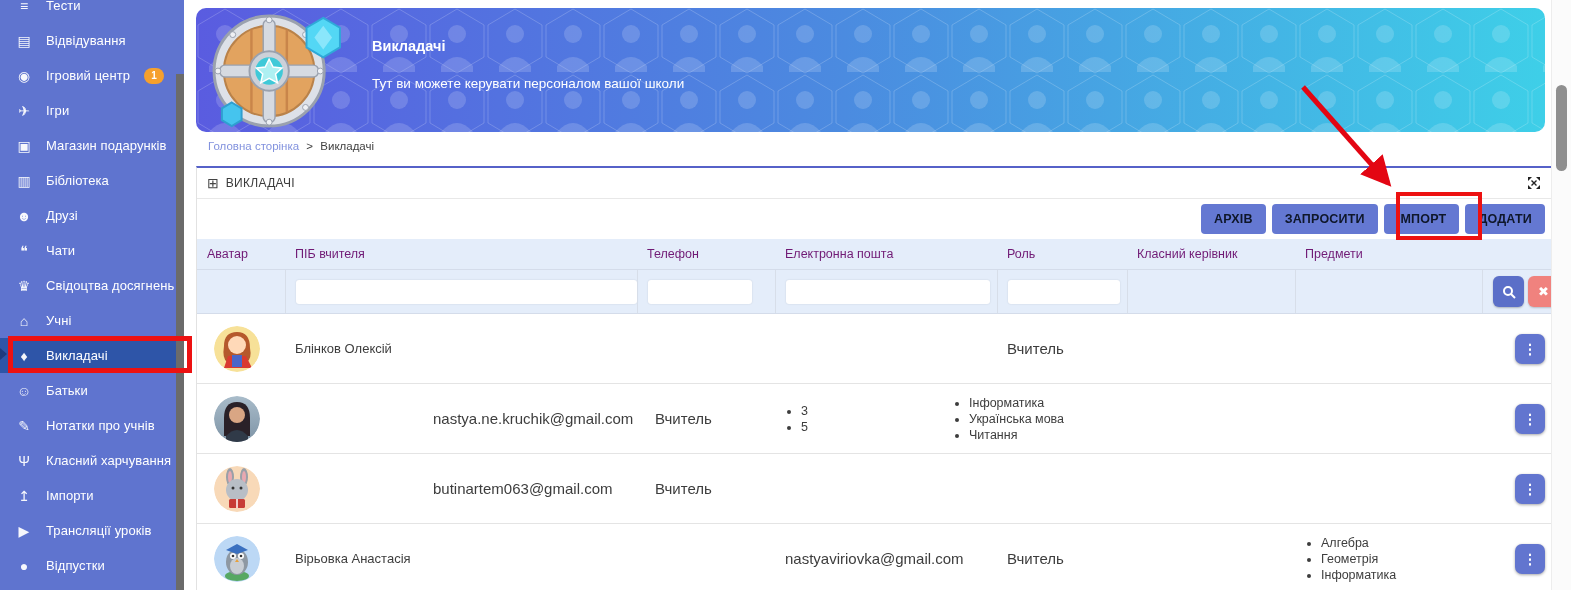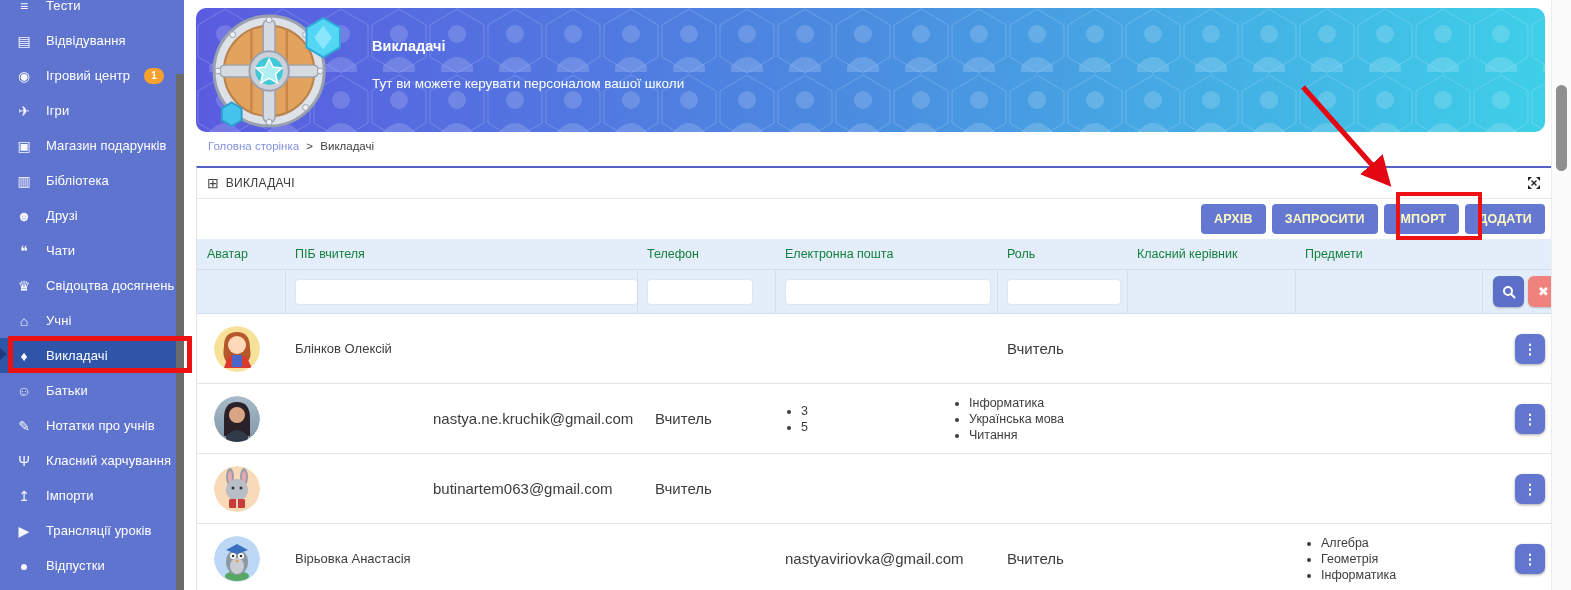--- a/index.html
+++ b/index.html
@@ -68,28 +68,28 @@
     border-bottom:1px solid #e8e8e8;
   }
   .panel-grid-icon{font-size:14px;color:#444;margin-right:7px;}
   .panel-title{font-size:12px;color:#3b3b3b;letter-spacing:.3px;flex:1;}
   .expand-icon{cursor:pointer;display:flex;}
   .toolbar{
     height:40px;display:flex;justify-content:flex-end;align-items:center;
     gap:6px;padding-right:6px;
   }
   .tb-btn{
-    height:30px;background:#6478d2;border:none;color:#fef9c3;border-radius:4px;
+    height:30px;background:#6478d2;border:none;color:#0f172a;border-radius:4px;
     font-size:12.5px;font-weight:600;padding:0 13px;cursor:pointer;
     font-family:"Liberation Sans",sans-serif;letter-spacing:.2px;
   }
   
   .thead{
     height:30px;display:flex;align-items:center;background:#e4edfa;
-    color:#15803d;font-size:12.5px;
+    color:#701a75;font-size:12.5px;
   }
   .tfilter{
     height:43px;display:flex;align-items:center;background:#e4edfa;
     border-top:1px solid #d4dcea;border-bottom:1px solid #d4dcea;
   }
   .tfilter .cell{height:100%;display:flex;align-items:center;box-sizing:border-box;}
   .tfilter .cell + .cell{border-left:1px solid #d7dee9;}
   .cell{padding-left:10px;box-sizing:border-box;}
   .c-avatar{width:88px;min-width:88px;}
   .c-name{width:352px;min-width:352px;}

